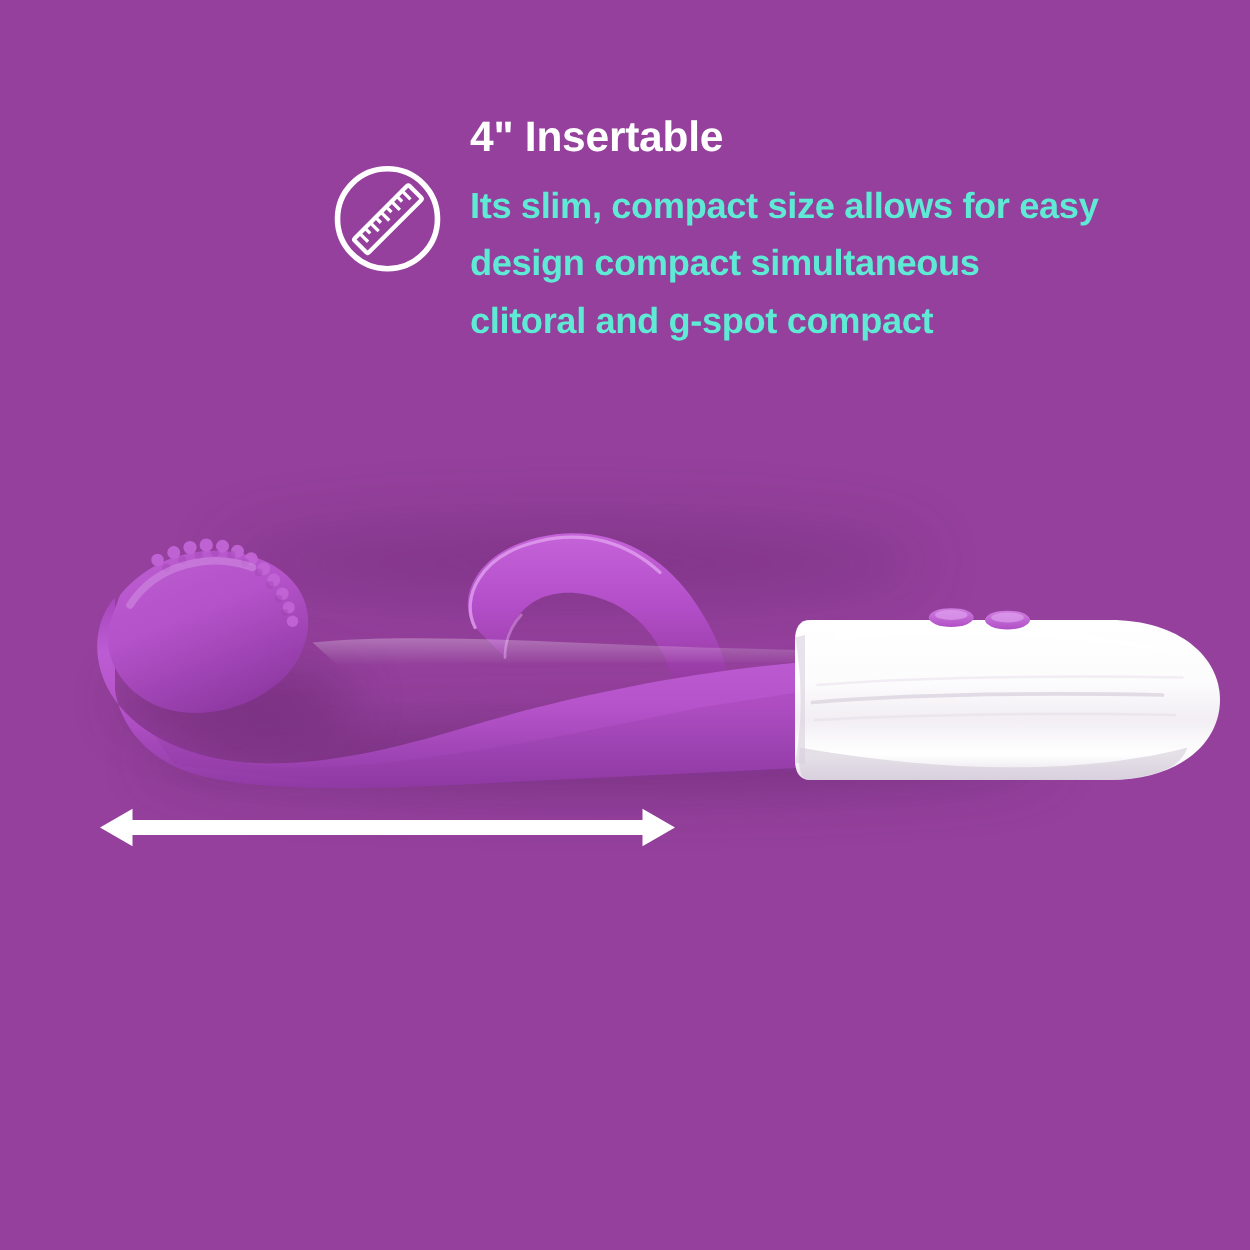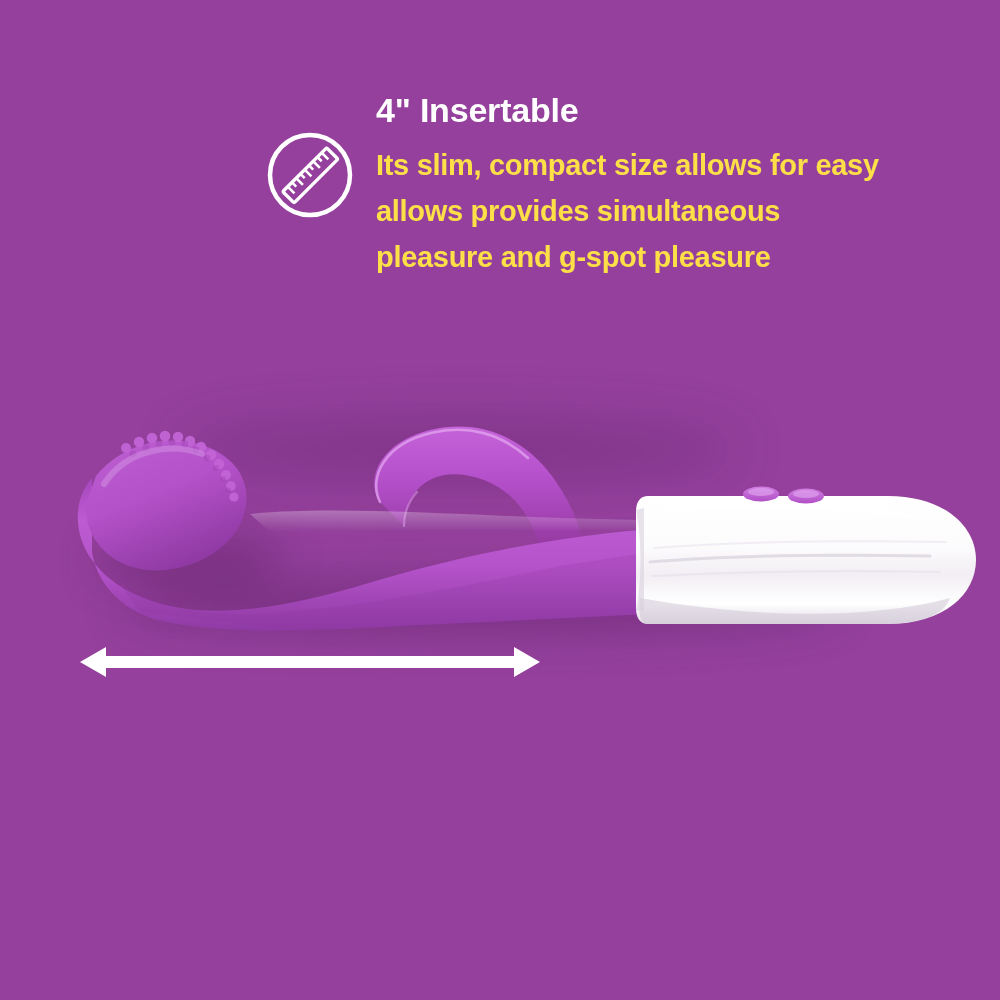--- a/index.html
+++ b/index.html
@@ -46,21 +46,21 @@
     white-space: nowrap;
   }
 
   #feature-desc {
     position: absolute;
     left: 376px;
     top: 142px;
     width: 620px;
     font-size: 29px;
     font-weight: bold;
-    color: #fde047;
+    color: #5eead4;
     line-height: 46px;
     letter-spacing: -0.3px;
   }
   #feature-desc .desc-line { display: block; white-space: nowrap; }
 
   
   #product-photo {
     position: absolute;
     left: 0;
     top: 380px;
@@ -139,22 +139,22 @@
             <line x1="68" y1="36.5" x2="68" y2="46"></line>
           </g>
         </g>
       </svg>
     </div>
 
     <div id="feature-title">4" Insertable</div>
 
     <div id="feature-desc">
       <span class="desc-line">Its slim, compact size allows for easy</span>
-      <span class="desc-line">allows provides simultaneous</span>
-      <span class="desc-line">pleasure and g-spot pleasure</span>
+      <span class="desc-line">design compact simultaneous</span>
+      <span class="desc-line">clitoral and g-spot compact</span>
     </div>
   </div>
 
   <div id="product-photo">
 
     <div class="shadow-blob" id="shadow-upper"></div>
     <div class="shadow-blob" id="shadow-main"></div>
     <div class="shadow-blob" id="shadow-tip"></div>
 
     <svg id="device-svg" width="1000" height="300" viewBox="0 0 1000 300" aria-hidden="true">

